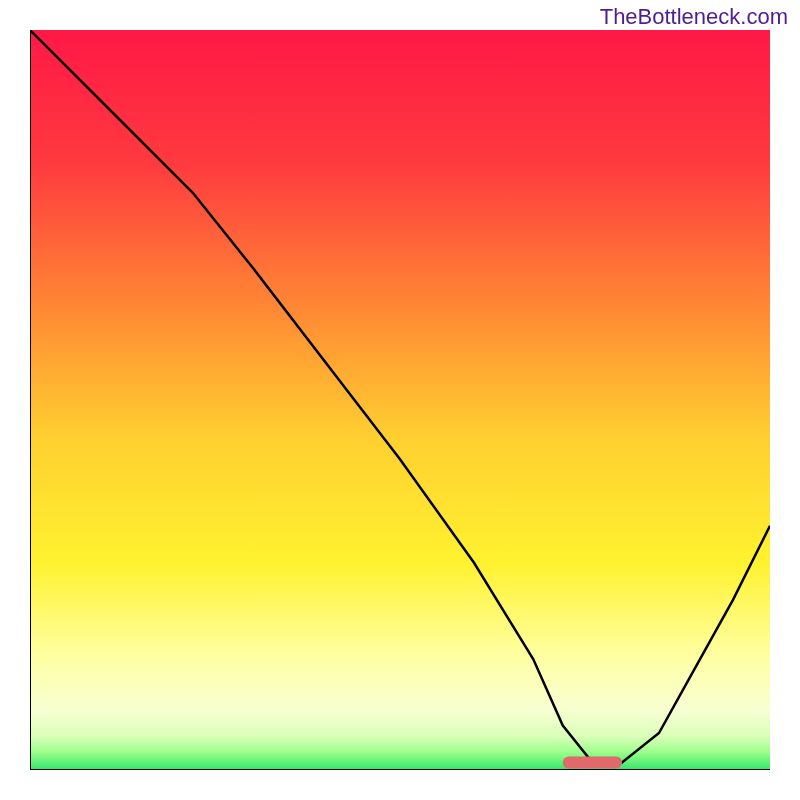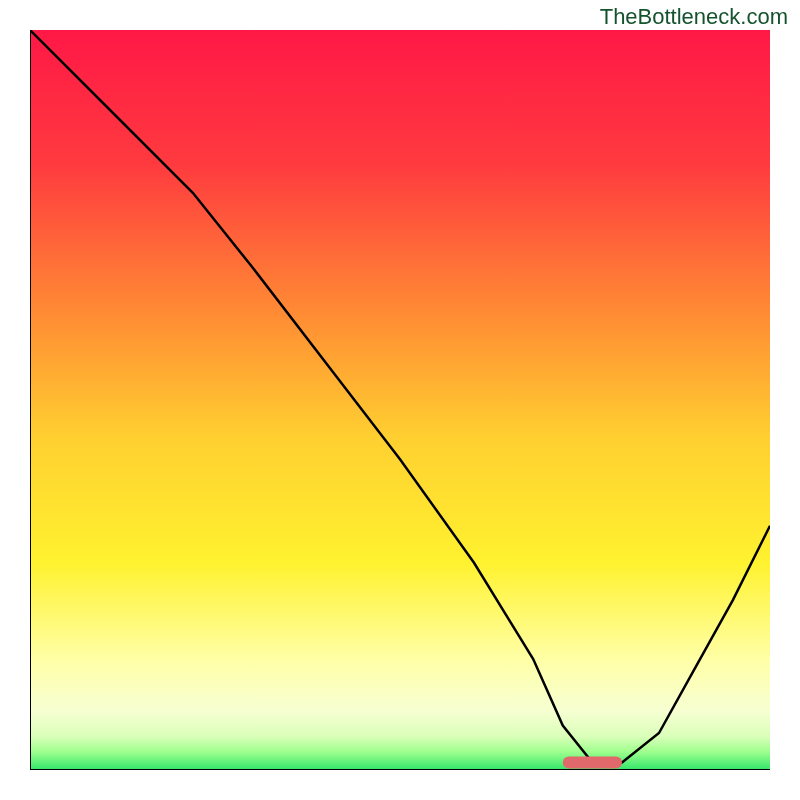--- a/index.html
+++ b/index.html
@@ -8,21 +8,21 @@
     width: 800px;
     height: 800px;
     background: #ffffff;
     position: relative;
     font-family: Arial, Helvetica, sans-serif;
   }
   .watermark {
     position: absolute;
     top: 4px;
     right: 12px;
-    color: #14532d;
+    color: #4c1d95;
     font-size: 22px;
     font-weight: 500;
   }
   .plot-area {
     position: absolute;
     left: 30px;
     top: 30px;
     width: 740px;
     height: 740px;
     box-sizing: border-box;

